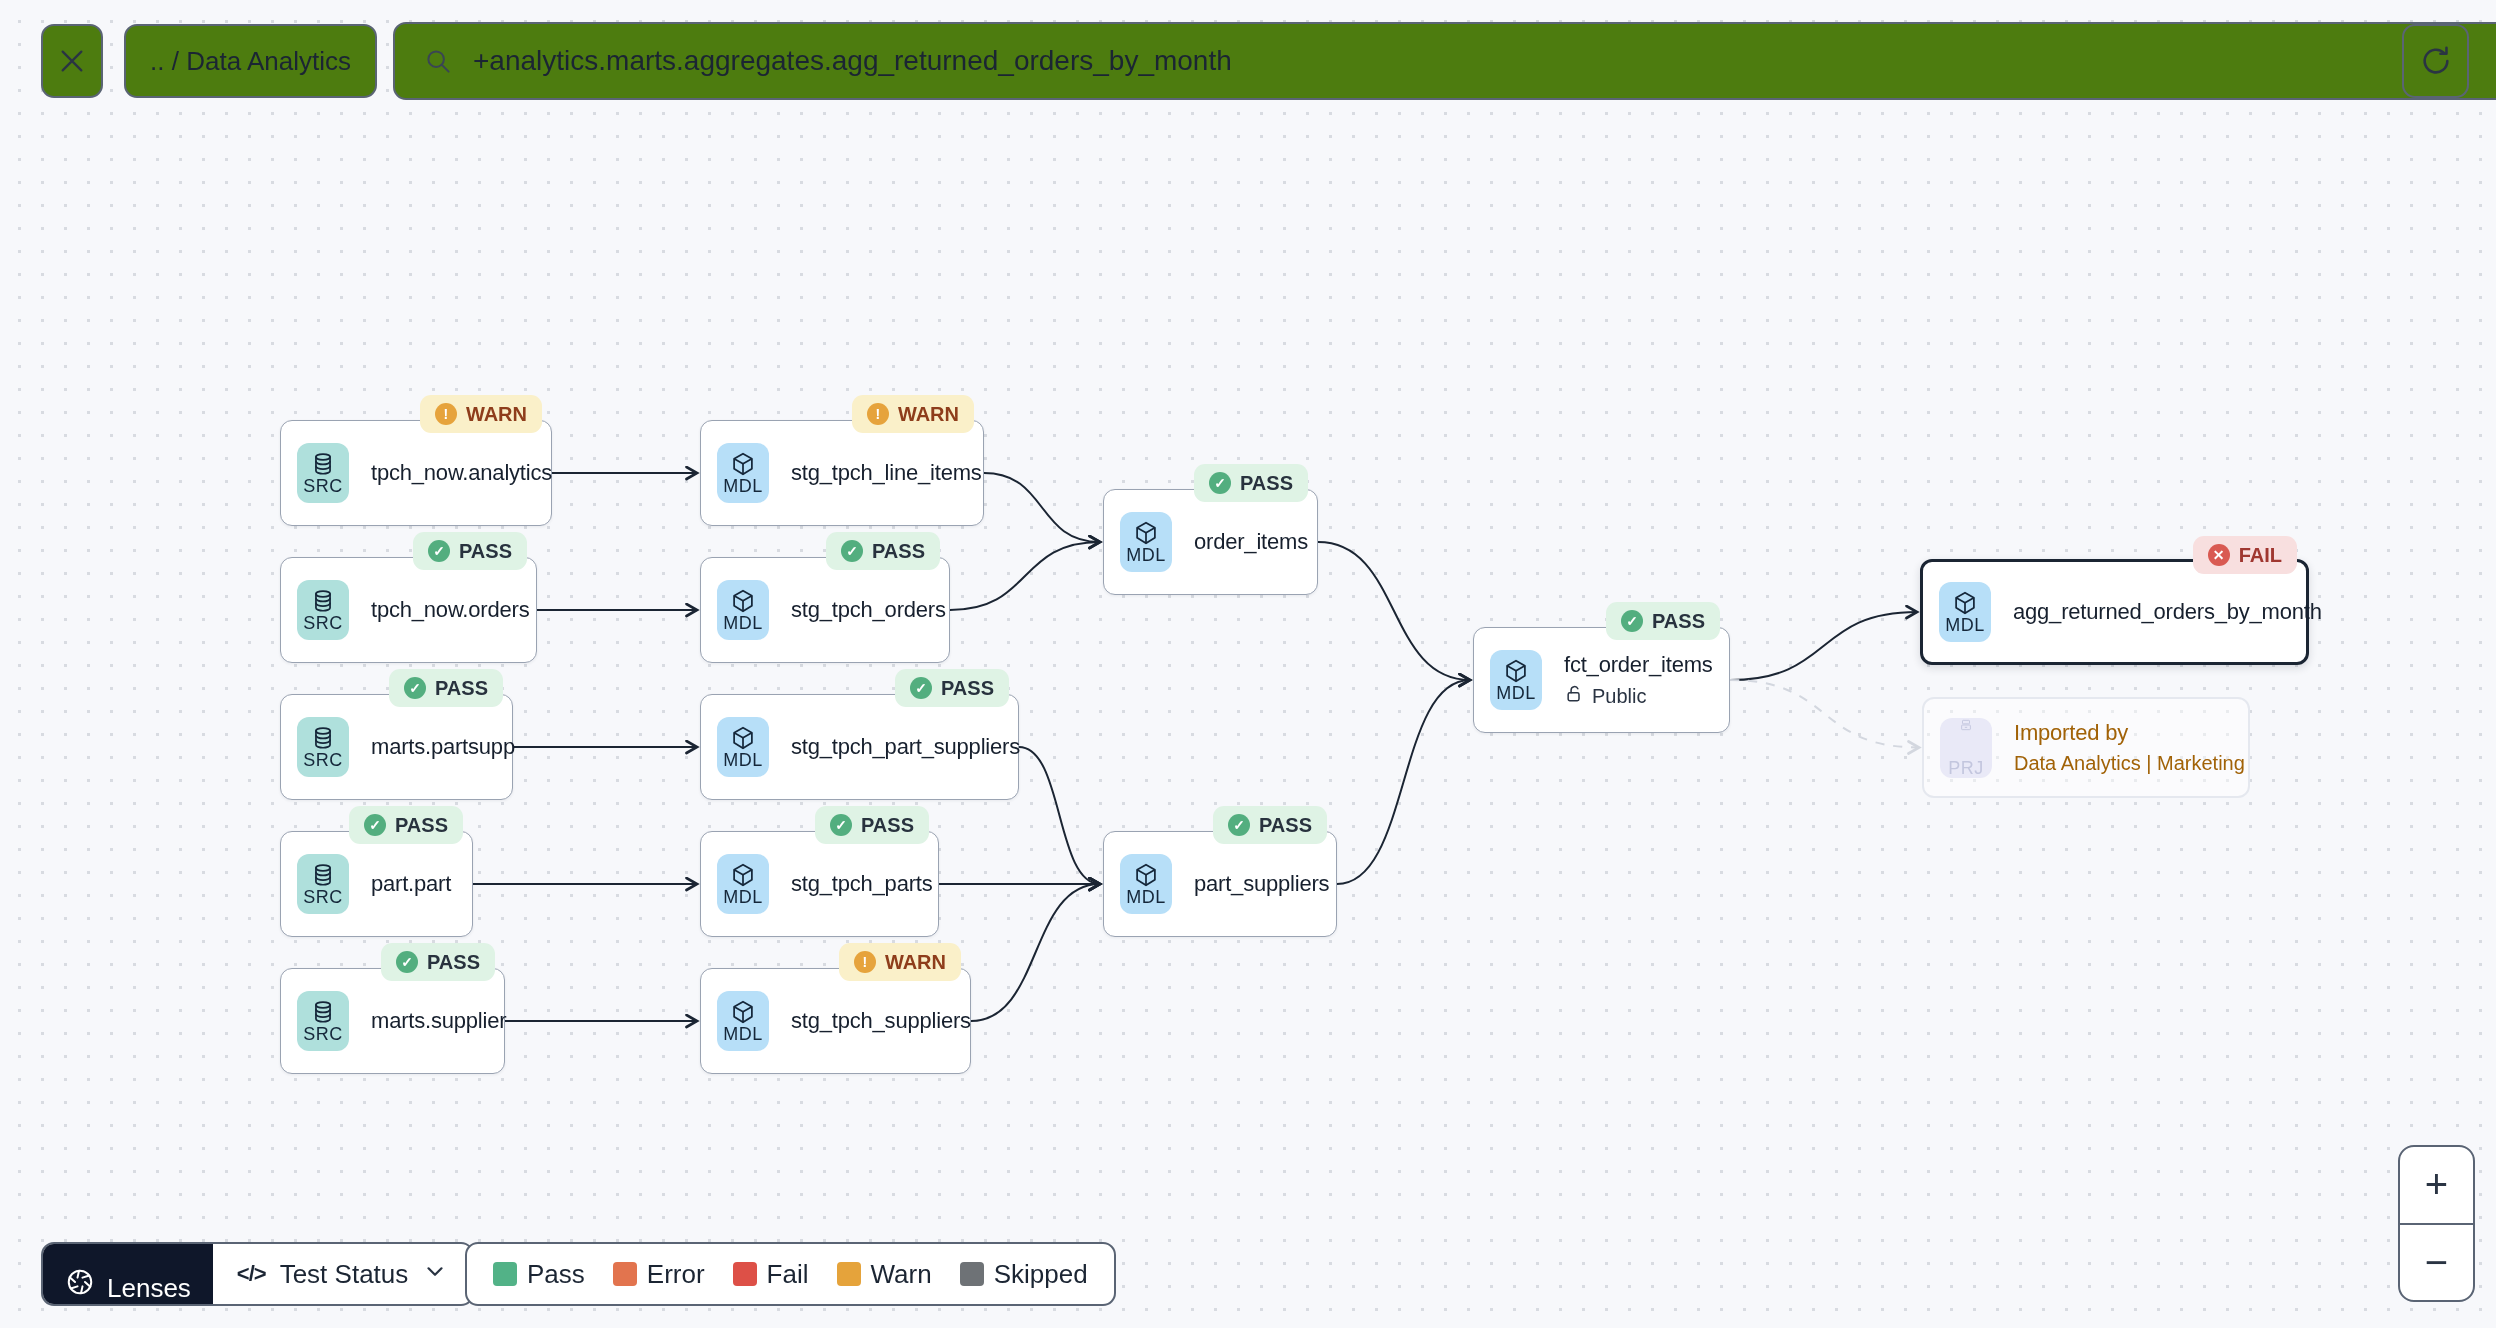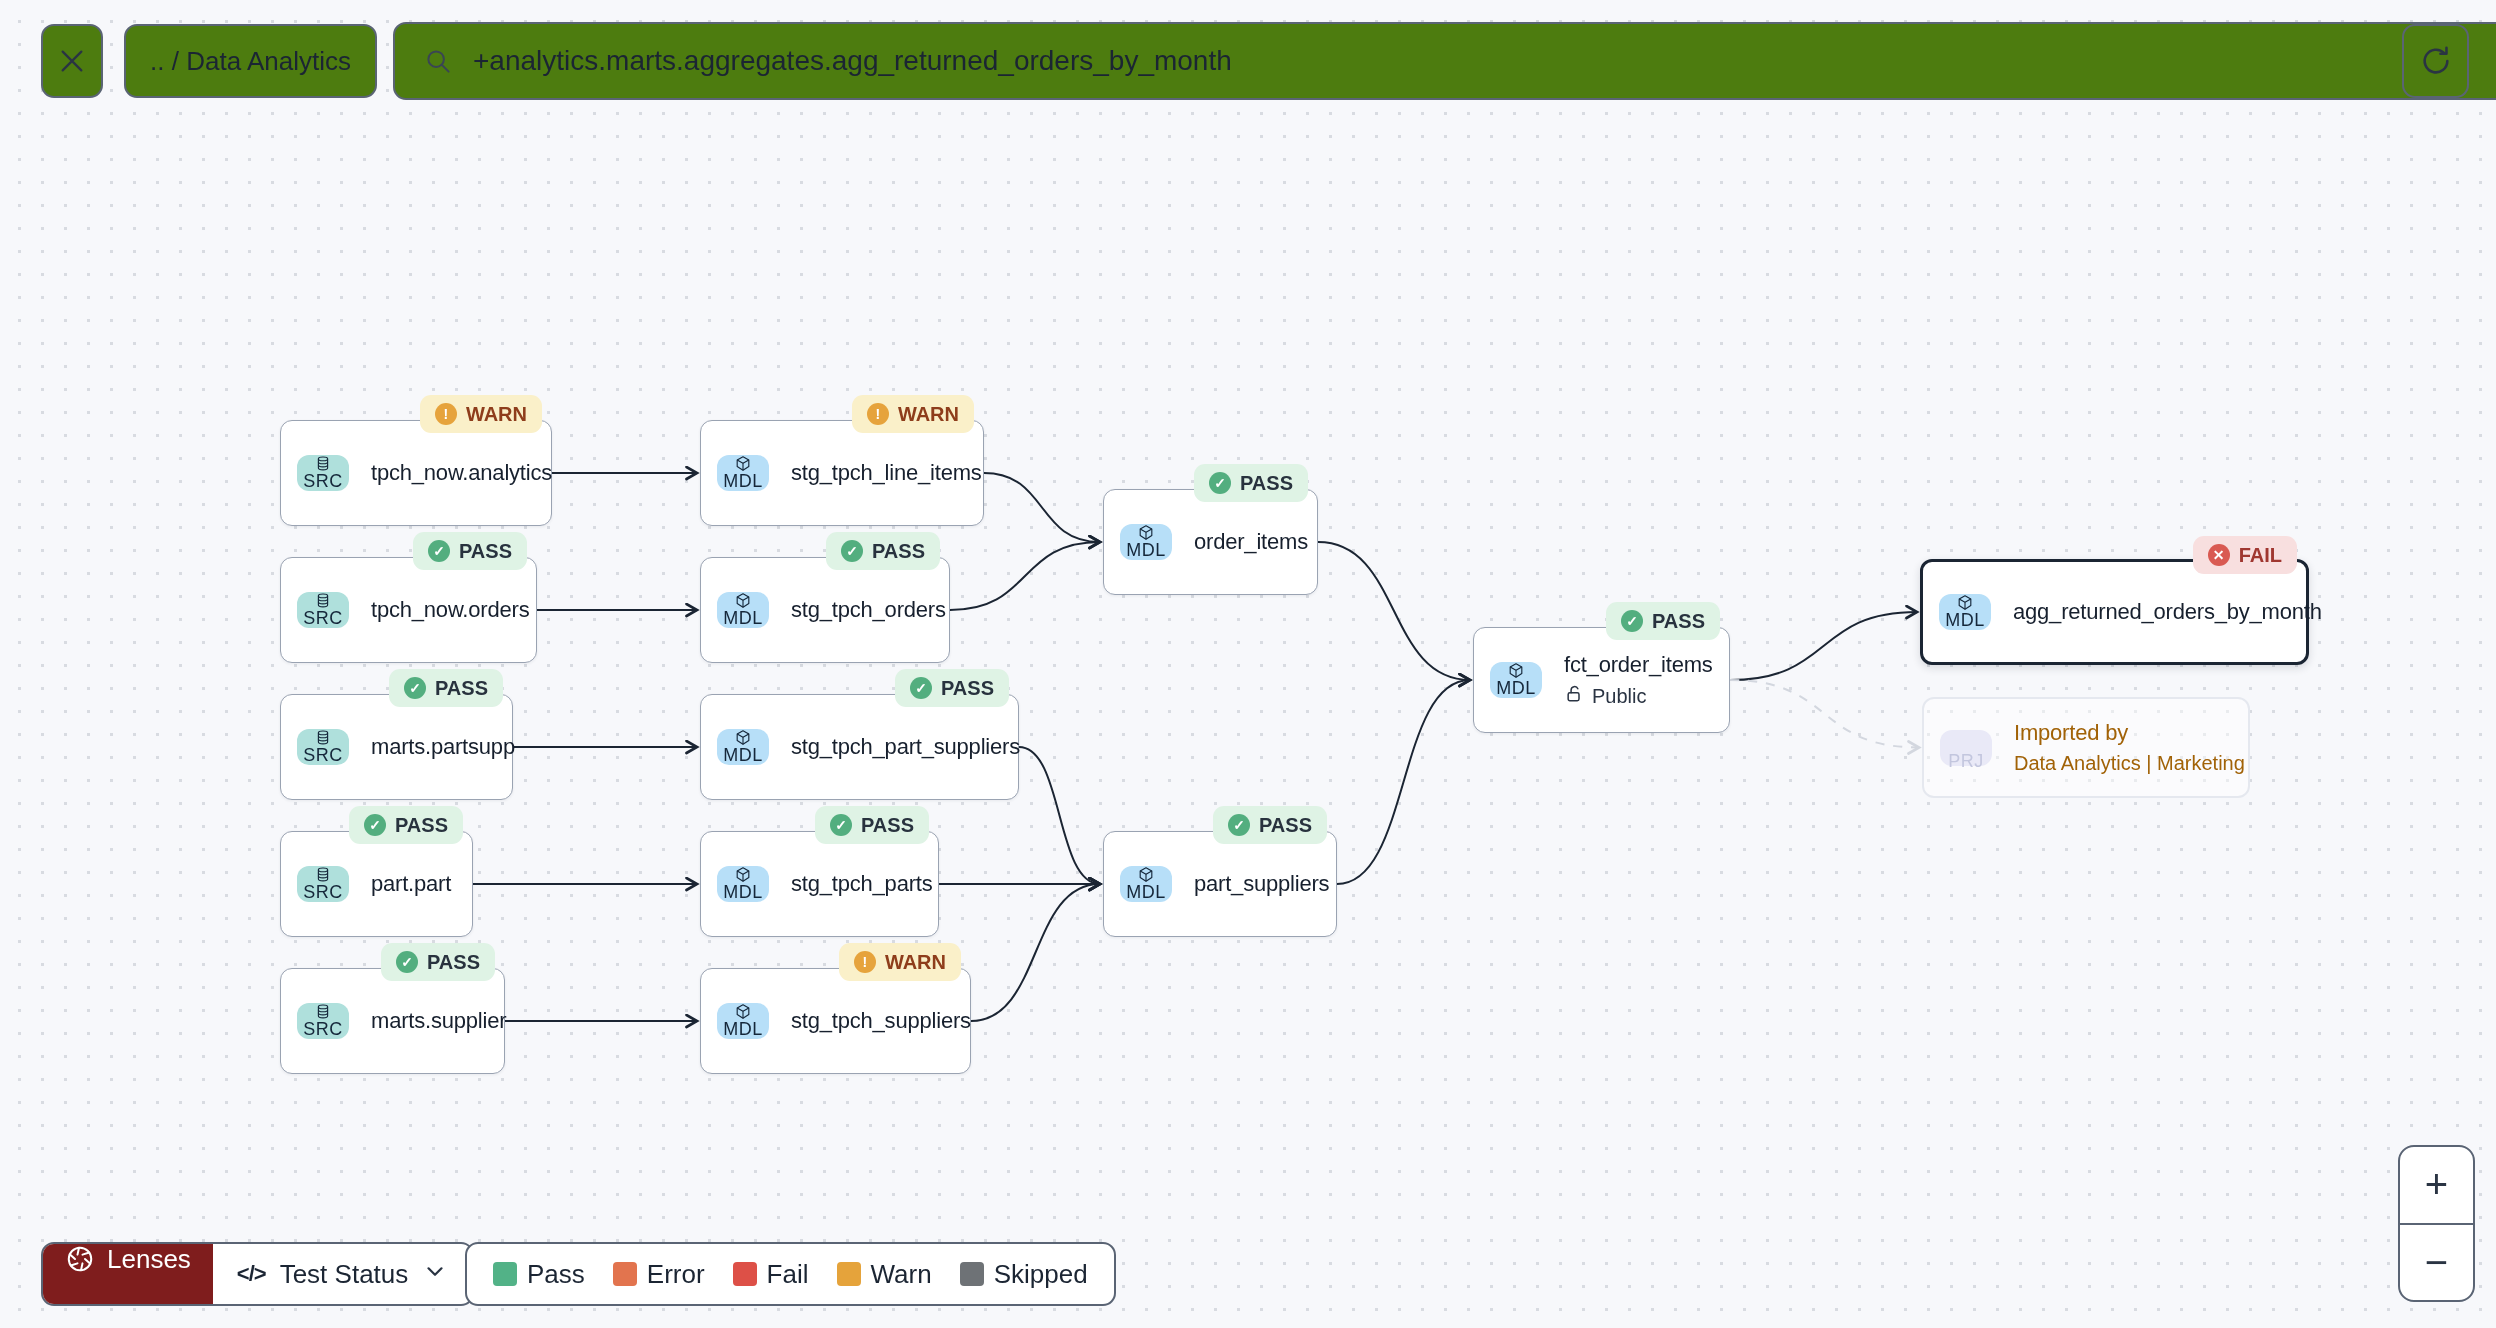--- a/index.html
+++ b/index.html
@@ -28,21 +28,21 @@
   
   #edges-layer { position:absolute; left:0; top:0; width:2496px; height:1328px; z-index:1; }
   #nodes-layer { position:absolute; left:0; top:0; width:2496px; height:1328px; z-index:2; }
   .node {
     position:absolute; background:#fff; border:1.7px solid #9AA3B2; border-radius:12px;
     display:flex; align-items:center; box-shadow:0 1px 3px rgba(27,37,51,.07); cursor:pointer;
   }
   .node.selected { border:3.5px solid #1B2533; box-shadow:0 3px 8px rgba(27,37,51,.14); }
   .node.ghost { background:rgba(255,255,255,.45); border:2px solid #E5E8EF; box-shadow:none; }
   .chip {
-    width:52px; height:36px; border-radius:12px; margin-left:16px; flex:0 0 auto;
+    width:52px; height:60px; border-radius:12px; margin-left:16px; flex:0 0 auto;
     display:flex; flex-direction:column; align-items:center; justify-content:center;
   }
   .chip svg { display:block; }
   .chip-label { font-size:18px; line-height:19px; color:#15273A; letter-spacing:.5px; }
   .ghost .chip-label { color:#C3C6DE;margin-top:27px; }
   .node-text { margin-left:22px; white-space:nowrap; }
   .node-title { font-size:22px; letter-spacing:-0.2px; color:#17202E; }
   .ghost .node-title, .ghost .node-sub { color:#a16207; }
   .node-sub { font-size:20px; color:#2A3443; margin-top:6px; display:flex; align-items:center; gap:8px; }
   .badge {
@@ -54,21 +54,21 @@
     width:22px; height:22px; border-radius:50%; color:#fff; font-size:14px; font-weight:bold;
     display:flex; align-items:center; justify-content:center;
   }
 
   
   #lens-group {
     position:absolute; left:41px; top:1242px; height:64px; z-index:10; display:flex;
     border:2px solid #5A6474; border-radius:13px; background:#fff; overflow:hidden; cursor:pointer;
   }
   #lens-left {
-    background:#7f1d1d; color:#fff; display:flex; align-items:flex-start; gap:12px;
+    background:#0f172a; color:#fff; display:flex; align-items:flex-end; gap:12px;
     padding:0 22px; font-size:26px;
   }
   #lens-right { display:flex; align-items:center; gap:14px; padding:0 24px; font-size:26px; }
   #code-glyph { font-size:22px; font-weight:bold; letter-spacing:-1px; }
   #legend-box {
     position:absolute; left:465px; top:1242px; height:64px; z-index:10;
     background:#fff; border:2px solid #5A6474; border-radius:13px;
     display:flex; align-items:center; gap:28px; padding:0 26px;
   }
   .legend-item { display:flex; align-items:center; gap:10px; font-size:26px; }

